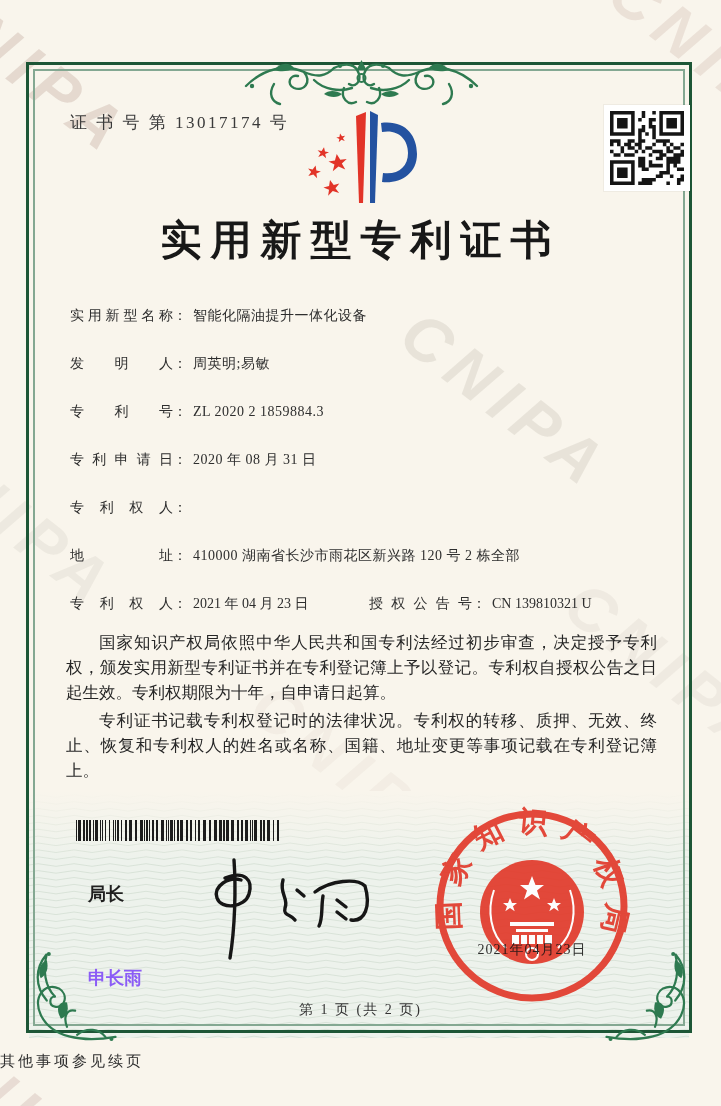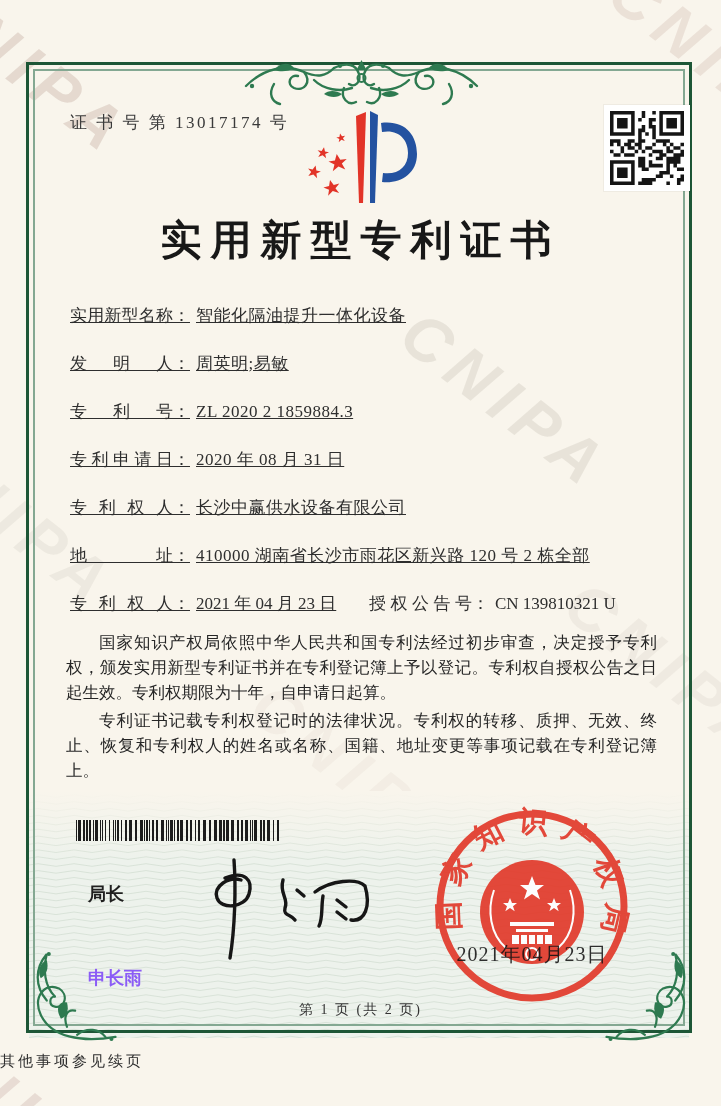--- a/index.html
+++ b/index.html
@@ -44,21 +44,21 @@
     position:absolute; left:604px; top:105px; width:86px; height:86px;
     background:#ffffff; box-shadow:0 0 0 1px rgba(0,0,0,.04);
     display:flex; align-items:center; justify-content:center;
   }
   .title{
     position:absolute; left:0; right:0; top:213px; text-align:center;
     font-size:41px; font-weight:700; letter-spacing:9px; color:#181818;
   }
   
   .fields{position:absolute; left:70px; top:306px; width:585px;}
-  .frow{position:relative; display:flex; font-size:17px; line-height:20px; margin-bottom:28px; color:#2e2e2e;text-decoration:underline;}
+  .frow{position:relative; display:flex; font-size:14px; line-height:20px; margin-bottom:28px; color:#2e2e2e;}
   .flabel{display:inline-block; width:103px; text-align:justify; text-align-last:justify; flex:none;}
   .fcolon{flex:none; margin-right:6px;}
   .fvalue{flex:1; letter-spacing:.5px;}
   .grant-extra{position:absolute; left:299px; top:0; display:flex;}
   
   .paras{
     position:absolute; left:66px; top:630px; width:591px;
     font-size:16.5px; line-height:25px; text-align:justify; color:#262626;
   }
   .paras p{margin:0 0 3px 0; text-indent:2em;}
@@ -75,21 +75,21 @@
     font-family:"Liberation Sans","DejaVu Sans",sans-serif; color:#1f1f1f;
   }
   .sig-name{
     position:absolute; left:88px; top:966px; font-size:18px; font-weight:700;
     font-family:"Liberation Sans","DejaVu Sans",sans-serif; color:#8b5cf6;
   }
   .signature{position:absolute; left:185px; top:848px; width:205px; height:118px;}
   .seal{position:absolute; left:432px; top:806px; width:200px; height:200px;}
   .seal-date{
     position:absolute; left:442px; top:941px; width:180px; text-align:center;
-    font-size:20px; letter-spacing:1px; color:rgba(18,18,18,.88); white-space:nowrap;
+    font-size:14px; letter-spacing:1px; color:rgba(18,18,18,.88); white-space:nowrap;
   }
   .page-info{
     position:absolute; left:0; right:0; top:1001px; text-align:center;
     font-size:14px; letter-spacing:2px; color:#333;
   }
   .note{
     position:absolute; left:0; right:0; top:1052px; text-align:left;
     font-size:15px; letter-spacing:3px; color:#2e2e2e;
   }
 </style>
@@ -201,21 +201,20 @@
         <span class="fvalue">ZL 2020 2 1859884.3</span>
     </div>
     <div class="frow">
       <span class="flabel">专利申请日</span>
         <span class="fcolon">：</span>
         <span class="fvalue">2020 年 08 月 31 日</span>
     </div>
     <div class="frow">
       <span class="flabel">专利权人</span>
         <span class="fcolon">：</span>
-        <span class="fvalue">长沙中赢供水设备有限公司</span>
     </div>
     <div class="frow">
       <span class="flabel">地址</span>
         <span class="fcolon">：</span>
         <span class="fvalue">410000 湖南省长沙市雨花区新兴路 120 号 2 栋全部</span>
     </div>
     <div class="frow">
       <span class="flabel">专利权人</span>
         <span class="fcolon">：</span>
         <span>2021 年 04 月 23 日</span>

